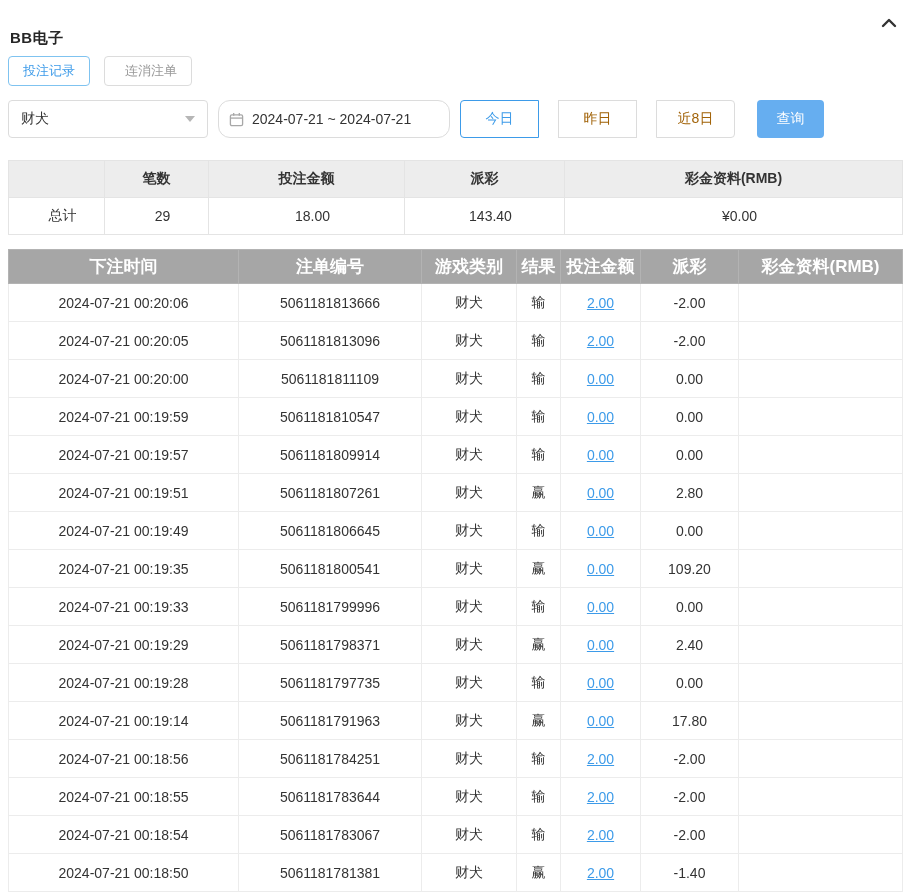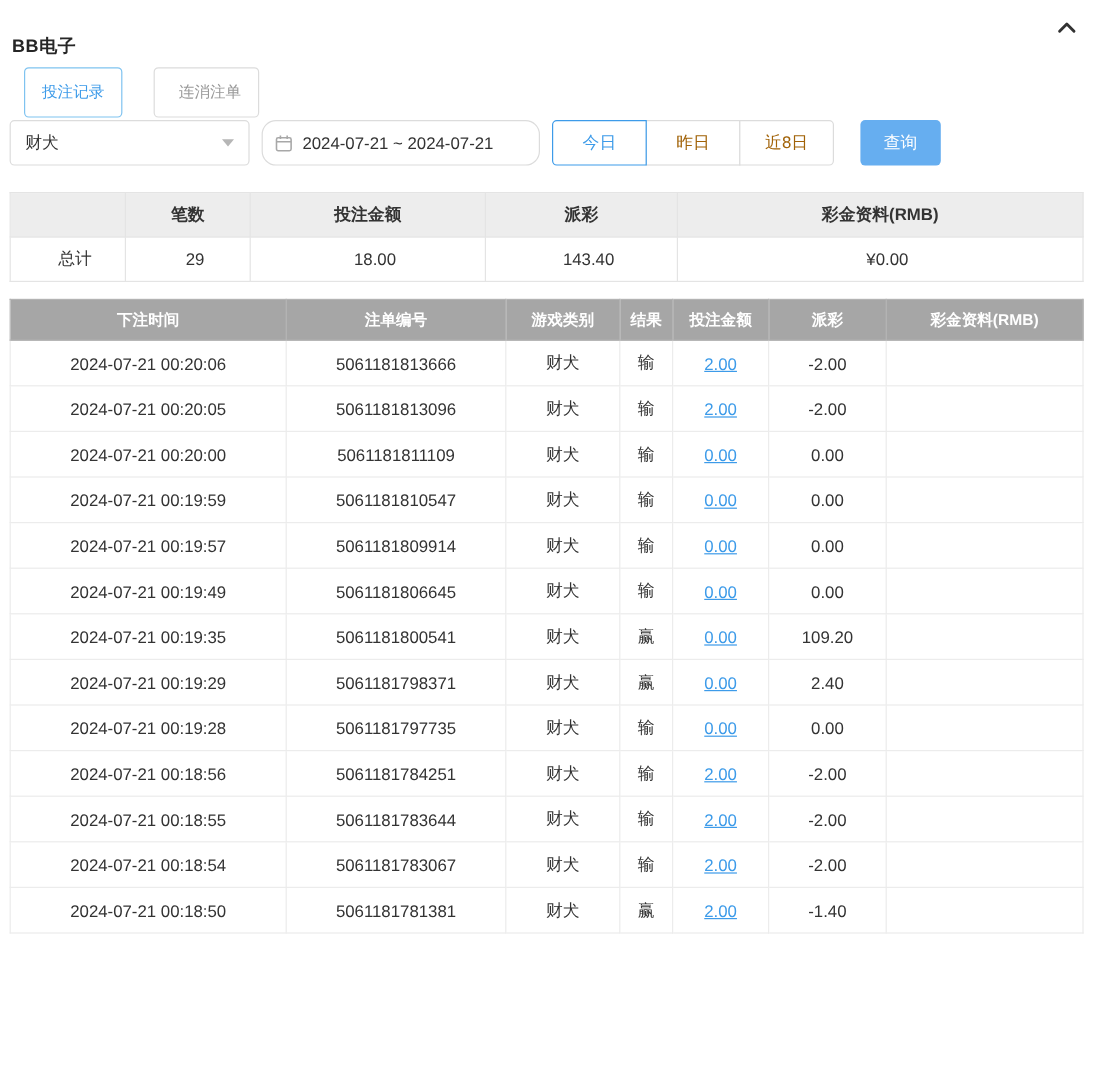--- a/index.html
+++ b/index.html
@@ -11,39 +11,39 @@
   }
   .page { padding:10px 8px 0 8px; }
 
   
   .page-header { display:flex; justify-content:space-between; align-items:center; height:26px; padding:0 4px 0 2px; }
   .page-title { font-size:15px; font-weight:bold; color:#262626; letter-spacing:.5px;margin-top:31px; }
   .collapse-btn { background:none; border:none; cursor:pointer; line-height:0; padding:2px; }
 
   
   .tabs { margin-top:20px; display:flex; gap:14px; height:30px; }
-  .tab { height:42px; padding:0 14px; border-radius:4px; font-size:13px; background:#fff; cursor:pointer;
-         font-family:inherit;margin-left:12px; }
+  .tab { height:30px; padding:0 14px; border-radius:4px; font-size:13px; background:#fff; cursor:pointer;
+         font-family:inherit; }
   .tab.active { border:1px solid #7fc3f0; color:#3d9be9; }
   .tab.inactive { border:1px solid #dcdcdc; color:#999;padding-left:20px; }
 
   
   .filters { margin-top:14px; display:flex; align-items:center; height:38px; }
   .select {
     width:200px; height:38px; border:1px solid #dcdcdc; border-radius:4px;
     display:flex; align-items:center; justify-content:space-between;
     padding:0 12px; font-size:14px; cursor:pointer; background:#fff;
   }
   .select-arrow { width:0; height:0; border-left:5px solid transparent; border-right:5px solid transparent;
     border-top:6px solid #b6b6b6; }
   .date-input {
     margin-left:10px; width:232px; height:38px; border:1px solid #dcdcdc; border-radius:12px;
     display:flex; align-items:center; gap:8px; padding:0 10px; font-size:14px; cursor:pointer; background:#fff;
   }
-  .quick-group { margin-left:10px; display:flex; }
+  .quick-group { margin-left:10px; display:flex;gap:20px; }
   .quick { width:79px; height:38px; background:#fff; font-size:14px; cursor:pointer; font-family:inherit; }
   .quick + .quick { margin-left:-1px; }
   .quick.q-first { border-radius:4px 0 0 4px; }
   .quick.q-last  { border-radius:0 4px 4px 0; }
   .quick.active { border:1px solid #3d9be9; color:#3d9be9; position:relative; z-index:1; }
   .quick.inactive { border:1px solid #dcdcdc; color:#a16207; }
   .query-btn {
     margin-left:22px; width:67px; height:38px; border:none; border-radius:4px;
     background:#66aef0; color:#fff; font-size:14px; cursor:pointer; font-family:inherit;
   }
@@ -51,21 +51,21 @@
   
   table { border-collapse:collapse; width:895px; table-layout:fixed; }
   .summary { margin-top:22px; }
   .summary th, .summary td { border:1px solid #e4e4e4; height:37px; text-align:center; font-size:14px; }
   .summary th { background:#ededed; color:#333; font-weight:bold; }
   .summary td { background:#fff; color:#333;padding-left:12px; }
 
   
   .records { margin-top:14px; }
   .records th {
-    background:#a6a6a6; color:#fff; height:34px; font-size:13px; font-weight:bold;
+    background:#a6a6a6; color:#fff; height:34px; font-size:17px; font-weight:bold;
     border:1px solid #b3b3b3; text-align:center;
   }
   .records td { height:38px; border:1px solid #ececec; text-align:center; font-size:14px; color:#333; background:#fff; }
   .bet-link { color:#3d9be9; text-decoration:underline; cursor:pointer; }
   .negative { color:#e05b5b; }
 </style>
 </head>
 <body>
 
 <div class="page">
@@ -198,56 +198,83 @@
         <tr>
           <td>2024-07-21 00:19:57</td>
           <td>5061181809914</td>
           <td>财犬</td>
           <td>输</td>
           <td><a class="bet-link">0.00</a></td>
           <td>0.00</td>
           <td></td>
         </tr>
         <tr>
+          <td>2024-07-21 00:19:51</td>
+          <td>5061181807261</td>
+          <td>财犬</td>
+          <td>赢</td>
+          <td><a class="bet-link">0.00</a></td>
+          <td>2.80</td>
+          <td></td>
+        </tr>
+        <tr>
           <td>2024-07-21 00:19:49</td>
           <td>5061181806645</td>
           <td>财犬</td>
           <td>输</td>
           <td><a class="bet-link">0.00</a></td>
           <td>0.00</td>
           <td></td>
         </tr>
         <tr>
           <td>2024-07-21 00:19:35</td>
           <td>5061181800541</td>
           <td>财犬</td>
           <td>赢</td>
           <td><a class="bet-link">0.00</a></td>
           <td>109.20</td>
           <td></td>
         </tr>
         <tr>
+          <td>2024-07-21 00:19:33</td>
+          <td>5061181799996</td>
+          <td>财犬</td>
+          <td>输</td>
+          <td><a class="bet-link">0.00</a></td>
+          <td>0.00</td>
+          <td></td>
+        </tr>
+        <tr>
           <td>2024-07-21 00:19:29</td>
           <td>5061181798371</td>
           <td>财犬</td>
           <td>赢</td>
           <td><a class="bet-link">0.00</a></td>
           <td>2.40</td>
           <td></td>
         </tr>
         <tr>
           <td>2024-07-21 00:19:28</td>
           <td>5061181797735</td>
           <td>财犬</td>
           <td>输</td>
           <td><a class="bet-link">0.00</a></td>
           <td>0.00</td>
           <td></td>
         </tr>
         <tr>
+          <td>2024-07-21 00:19:14</td>
+          <td>5061181791963</td>
+          <td>财犬</td>
+          <td>赢</td>
+          <td><a class="bet-link">0.00</a></td>
+          <td>17.80</td>
+          <td></td>
+        </tr>
+        <tr>
           <td>2024-07-21 00:18:56</td>
           <td>5061181784251</td>
           <td>财犬</td>
           <td>输</td>
           <td><a class="bet-link">2.00</a></td>
           <td class="negative">-2.00</td>
           <td></td>
         </tr>
         <tr>
           <td>2024-07-21 00:18:55</td>

